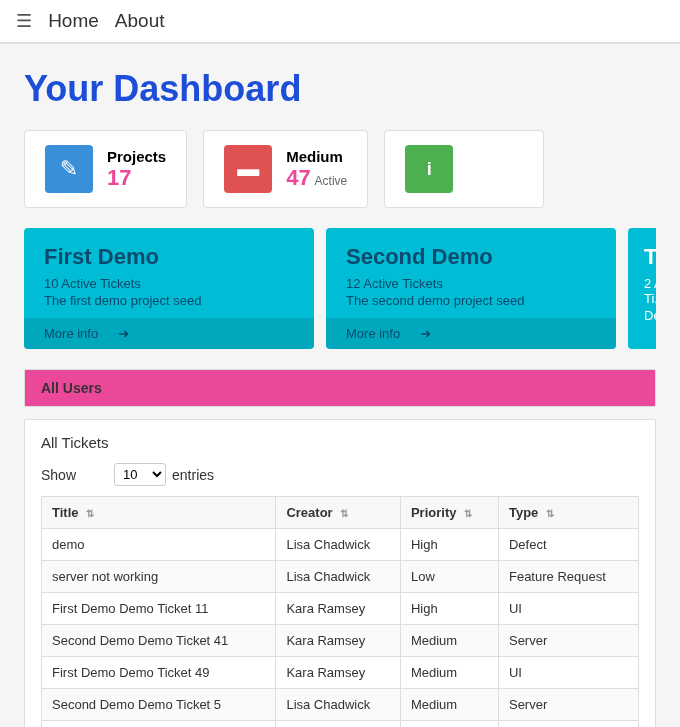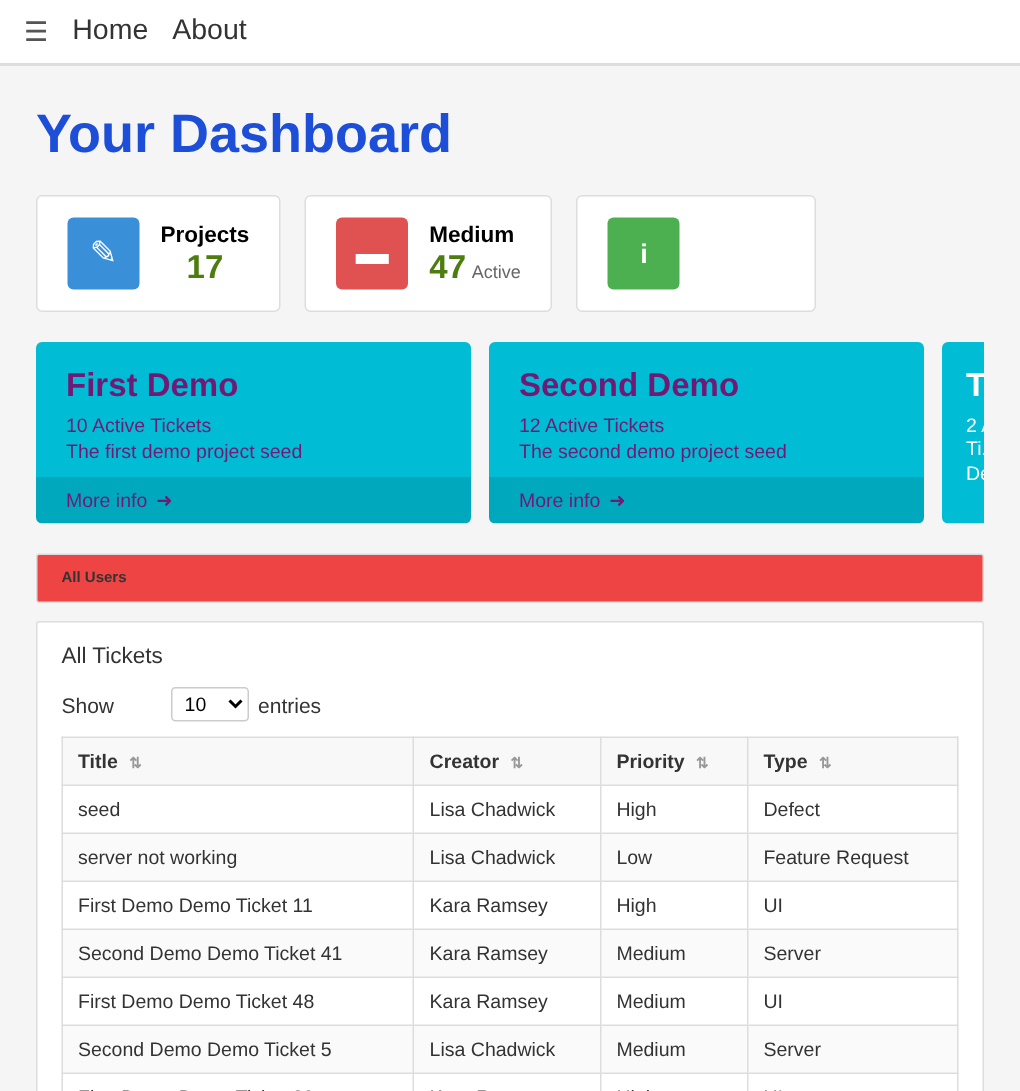--- a/index.html
+++ b/index.html
@@ -39,62 +39,62 @@
     .summary-icon {
       width: 48px; height: 48px;
       border-radius: 4px;
       display: flex; align-items: center; justify-content: center;
       font-size: 22px; color: #fff;
     }
     .icon-blue { background: #3a8fd9; }
     .icon-red { background: #e05252; }
     .icon-green { background: #4caf50; }
     .summary-card-label { font-size: 15px; font-weight: bold; color: #000000; }
-    .summary-card-value { font-size: 22px; font-weight: bold; color: #4d7c0f; text-align: center; }
+    .summary-card-value { font-size: 22px; font-weight: bold; color: #ec4899; }
     .summary-card-sub { font-size: 12px; color: #666; }
 
     
     .project-cards { display: flex; gap: 0; margin-bottom: 20px; overflow: hidden; }
     .project-card {
       background: #00bcd4;
-      color: #701a75;
+      color: #0c4a6e;
       border-radius: 4px;
       padding: 16px 20px 0 20px;
       min-width: 290px;
       margin-right: 12px;
       overflow: hidden;
       position: relative;
     }
     .project-card-title { font-size: 22px; font-weight: bold; margin-bottom: 6px; }
     .project-card-tickets { font-size: 13px; margin-bottom: 2px; }
     .project-card-desc { font-size: 13px; margin-bottom: 10px; }
     .project-card-footer {
       background: rgba(0,0,0,0.1);
       margin: 0 -20px;
       padding: 8px 20px;
       font-size: 13px;
-      display: flex; align-items: center; gap: 6px;
+      display: flex; align-items: center; gap: 20px;
       cursor: pointer;
     }
     .project-card-partial {
       background: #00bcd4;
       color: #fff;
       border-radius: 4px;
       padding: 16px 12px 0 16px;
       min-width: 80px;
       overflow: hidden;
     }
     .project-card-partial .project-card-title { font-size: 22px; font-weight: bold; }
 
     
     .section-header {
-      background: #ef4444;
+      background: #ec4899;
       border: 1px solid #ddd;
       padding: 10px 16px;
-      font-size: 10px;
+      font-size: 14px;
       font-weight: bold;
       color: #333;
       margin-bottom: 12px;
       border-radius: 2px;
     }
 
     
     .tickets-section {
       background: #fff;
       border: 1px solid #ddd;
@@ -220,21 +220,21 @@
       <thead>
         <tr>
           <th>Title <span class="sort-icon">⇅</span></th>
           <th>Creator <span class="sort-icon">⇅</span></th>
           <th>Priority <span class="sort-icon">⇅</span></th>
           <th>Type <span class="sort-icon">⇅</span></th>
         </tr>
       </thead>
       <tbody id="tickets-tbody">
       <tr>
-            <td>seed</td>
+            <td>demo</td>
             <td>Lisa Chadwick</td>
             <td>High</td>
             <td>Defect</td>
           </tr>
           <tr>
             <td>server not working</td>
             <td>Lisa Chadwick</td>
             <td>Low</td>
             <td>Feature Request</td>
           </tr>
@@ -244,21 +244,21 @@
             <td>High</td>
             <td>UI</td>
           </tr>
           <tr>
             <td>Second Demo Demo Ticket 41</td>
             <td>Kara Ramsey</td>
             <td>Medium</td>
             <td>Server</td>
           </tr>
           <tr>
-            <td>First Demo Demo Ticket 48</td>
+            <td>First Demo Demo Ticket 49</td>
             <td>Kara Ramsey</td>
             <td>Medium</td>
             <td>UI</td>
           </tr>
           <tr>
             <td>Second Demo Demo Ticket 5</td>
             <td>Lisa Chadwick</td>
             <td>Medium</td>
             <td>Server</td>
           </tr>

